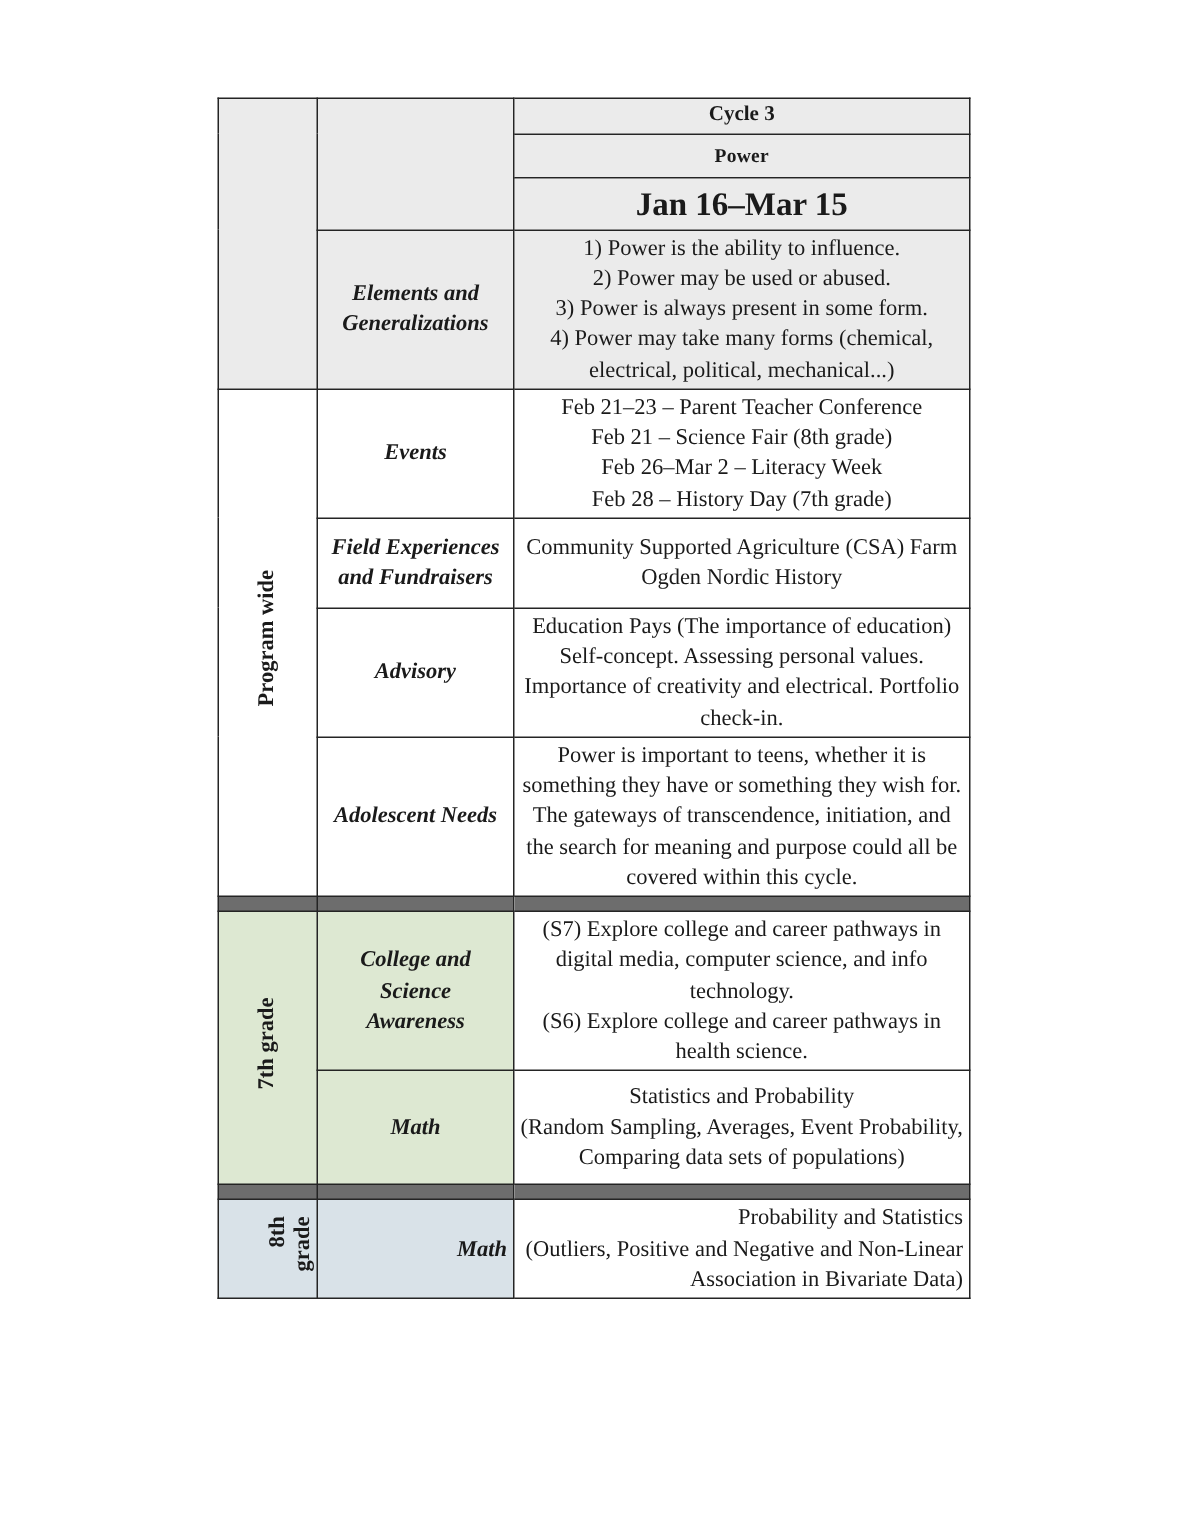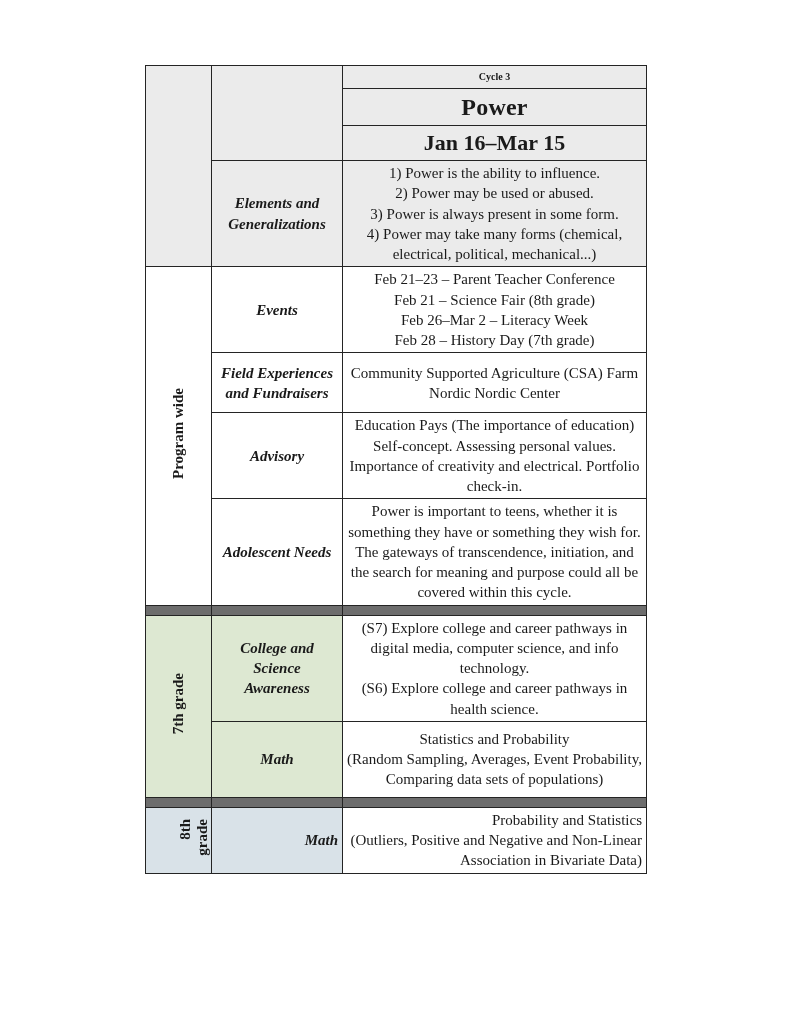--- a/index.html
+++ b/index.html
@@ -42,22 +42,22 @@
   .r-advisory   td { height: 85px; }
   .r-adolescent td { height: 106px; }
   .r-college    td { height: 103px; }
   .r-math7      td { height: 76px; }
   .r-math8      td { height: 64px; text-align: right; }
 
   .c-gray  { background: var(--header_gray, #ebebeb); }
   .c-green { background: var(--seventh_green, #dde8d2); }
   .c-blue  { background: var(--eighth_blue, #d9e2e8); }
 
-  .cycle-label { font-weight: bold; font-size: 10px; }
-  .theme       { font-weight: bold; font-size: 24px; letter-spacing: 0.2px; }
+  .cycle-label { font-weight: bold; font-size: 14px; }
+  .theme       { font-weight: bold; font-size: 13px; letter-spacing: 0.2px; }
   .dates       { font-weight: bold; font-size: 22px; }
 
   .label   { font-weight: bold; white-space: pre-line; font-style: italic; }
   .content { white-space: pre-line; }
 
   tr.r-sep td {
     height: 10px;
     padding: 0;
     background: var(--separator_gray, #6d6d6d);
   }
@@ -109,21 +109,21 @@
         <td class="label">Events</td>
         <td class="content">Feb 21–23 – Parent Teacher Conference
 Feb 21 – Science Fair (8th grade)
 Feb 26–Mar 2 – Literacy Week
 Feb 28 – History Day (7th grade)</td>
       </tr>
       <tr class="r-field">
         <td class="label">Field Experiences
 and Fundraisers</td>
         <td class="content">Community Supported Agriculture (CSA) Farm
-Nordic Nordic Center</td>
+Ogden Nordic History</td>
       </tr>
       <tr class="r-advisory">
         <td class="label">Advisory</td>
         <td class="content">Education Pays (The importance of education) Self-concept. Assessing personal values. Importance of creativity and electrical. Portfolio check-in.</td>
       </tr>
       <tr class="r-adolescent">
         <td class="label">Adolescent Needs</td>
         <td class="content">Power is important to teens, whether it is something they have or something they wish for. The gateways of transcendence, initiation, and the search for meaning and purpose could all be covered within this cycle.</td>
       </tr>
 

